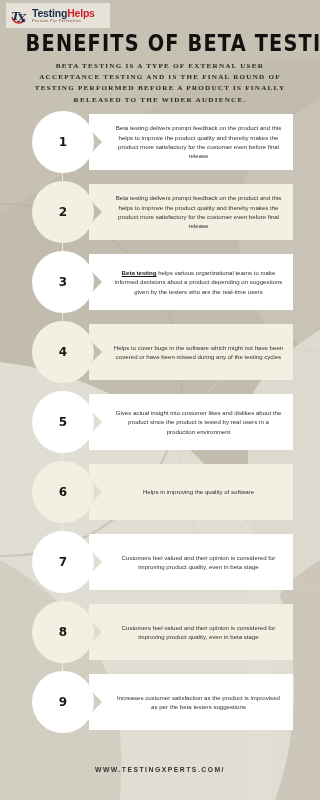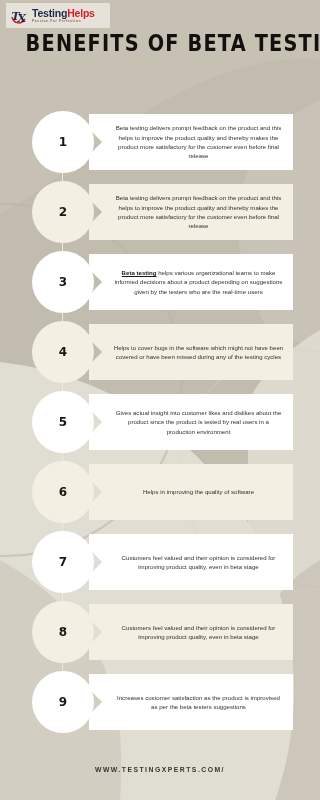--- a/index.html
+++ b/index.html
@@ -231,20 +231,21 @@
     <span class="logo-text-wrap">
       <span class="logo-word">
         <span class="t1">Testing</span><span class="t2">Helps</span>
       </span>
       <span class="logo-tag">Passion For Perfection</span>
     </span>
   </div>
 
   <div class="title">BENEFITS OF BETA TESTING</div>
 
+  <div class="subtitle">Beta testing is a type of external user acceptance testing and is the final round of testing performed before a product is finally released to the wider audience.</div>
 
   <div class="timeline" id="timeline">
       <div class="row v-white">
         <div class="connector"></div>
         <div class="circle">
           <span class="num">1</span>
         </div>
         <div class="callout">
           <div class="ctext">Beta testing delivers prompt feedback on the product and this helps to improve the product quality and thereby makes the product more satisfactory for the customer even before final release</div>
         </div>

